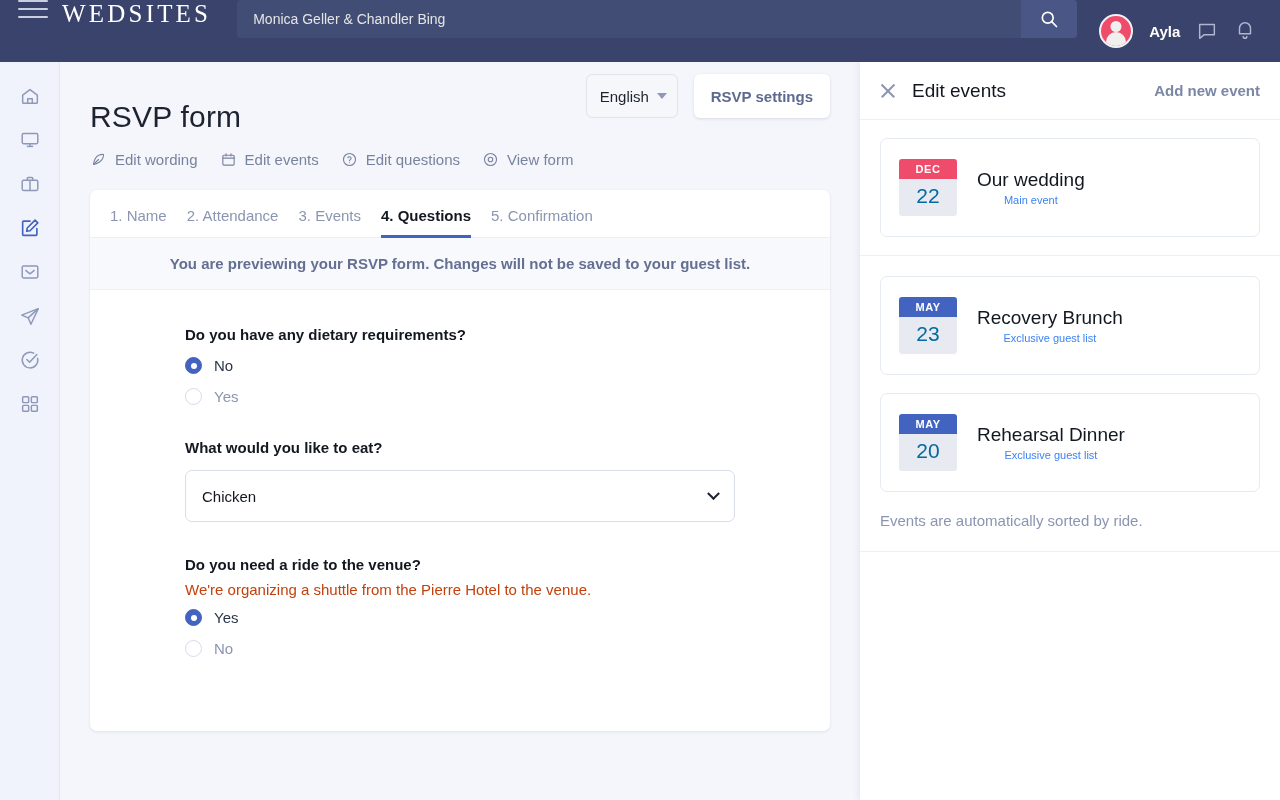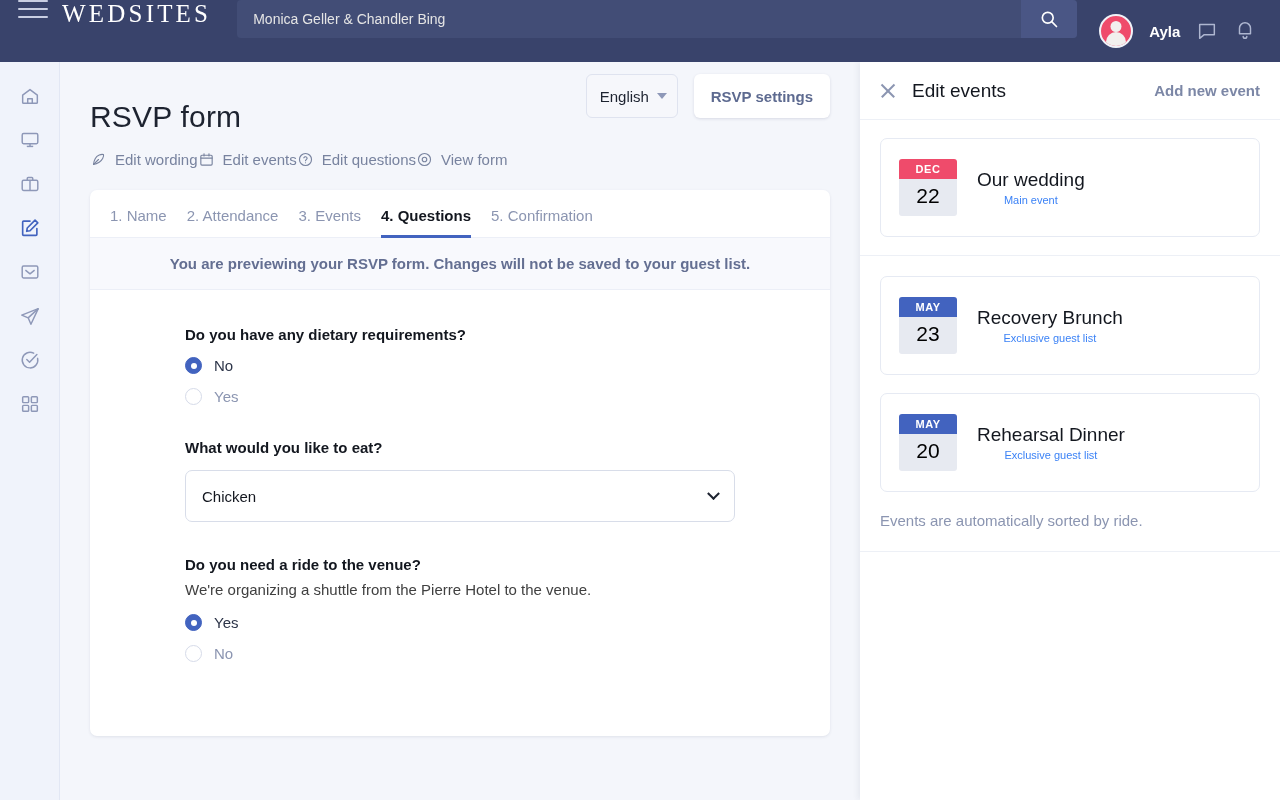--- a/index.html
+++ b/index.html
@@ -118,21 +118,21 @@
   .caret { width: 0; height: 0; border-left: 5px solid transparent; border-right: 5px solid transparent; border-top: 6px solid #8e98b8; }
   .settings-btn {
     height: 44px; padding: 0 17px;
     background: #ffffff; border: none; border-radius: 6px;
     box-shadow: 0 1px 3px rgba(40,50,90,.14);
     font-size: 15px; font-weight: 700; color: #5d6casdf;
     color: #5d6a90;
     cursor: pointer;
     font-family: "Liberation Sans", sans-serif;
   }
-  .subnav { display: flex; align-items: center; margin-top: 17px; }
+  .subnav { display: flex; align-items: center; gap: 22px; margin-top: 17px; }
   .subnav-item {
     display: flex; align-items: center; gap: 8px;
     color: #78839f; font-size: 15px; cursor: pointer;
   }
 
   .card {
     margin: 22px 30px 0 30px;
     background: #ffffff;
     border-radius: 7px;
     box-shadow: 0 1px 3px rgba(40,50,90,.10);
@@ -154,21 +154,21 @@
     background: #f8f9fd;
     border-bottom: 1px solid #eceff7;
     text-align: center;
     padding: 17px 10px;
     font-size: 15px; font-weight: 700; color: #646f92;
   }
 
   .form-body { padding: 36px 0 40px 95px; }
   .q-block { margin-bottom: 34px; }
   .q-label { font-size: 15px; font-weight: 700; color: #13171f; margin-bottom: 14px; }
-  .q-help { font-size: 15px; color: #404040; margin-top: -6px; margin-bottom: 16px; }
+  .q-help { font-size: 15px; color: #c2410c; margin-top: -6px; margin-bottom: 11px; }
   .radio-row { display: flex; align-items: center; gap: 12px; margin-bottom: 14px; cursor: pointer; }
   .radio {
     width: 17px; height: 17px; border-radius: 50%;
     border: 1px solid #d6dbe9; background: #fff;
     display: flex; align-items: center; justify-content: center;
     flex: none;
   }
   .radio.checked { background: #4263bf; border-color: #4263bf; }
   .radio.checked::after { content: ""; width: 6px; height: 6px; border-radius: 50%; background: #fff; }
   .radio-label { font-size: 15px; color: #8b95b1; }
@@ -218,21 +218,21 @@
     padding: 20px 18px;
     cursor: pointer;
     background: #fff;
   }
   .datechip { width: 58px; border-radius: 3px; overflow: hidden; flex: none; margin-right: 20px; }
   .datechip .m {
     font-size: 11px; font-weight: 700; letter-spacing: .6px; color: #fff;
     text-align: center; padding: 4px 0;
   }
   .datechip .d {
-    background: #e7eaf1; color: #000000;
+    background: #e7eaf1; color: #0369a1;
     font-size: 21px; text-align: center; padding: 5px 0 8px 0;
   }
   .event-name { font-size: 19px; color: #13171f; margin-bottom: 3px; }
   .event-sub { font-size: 11px; color: #3b82f6; text-align: center; }
   .panel-foot {
     padding: 2px 20px 22px 20px;
     font-size: 15px; color: #8b95b1;
     border-bottom: 1px solid #edf0f6;
   }
   svg { display: block; }

